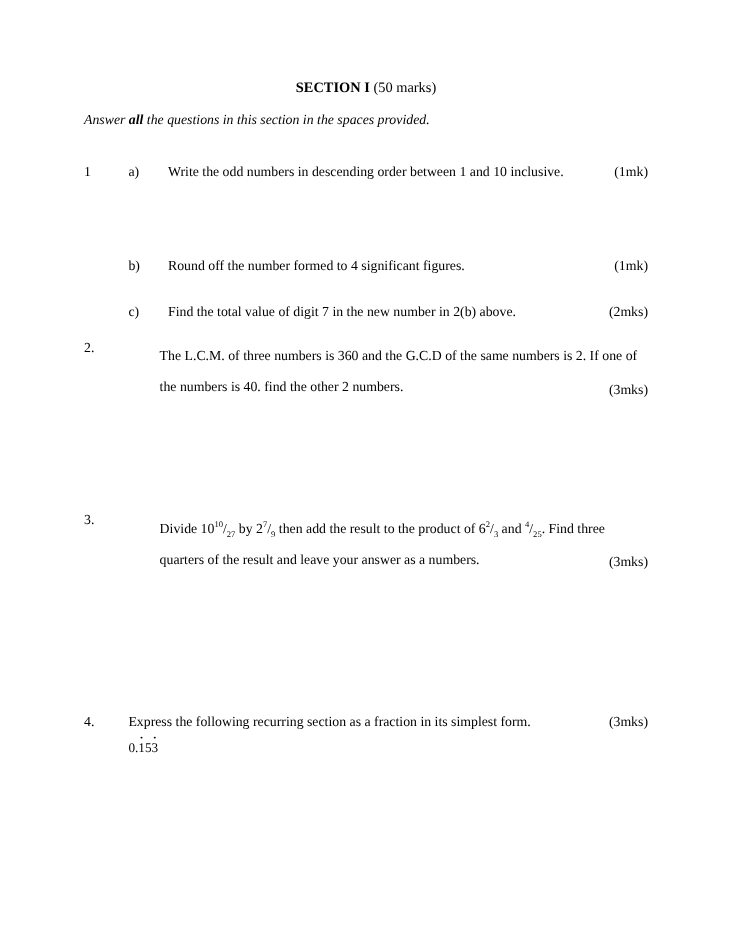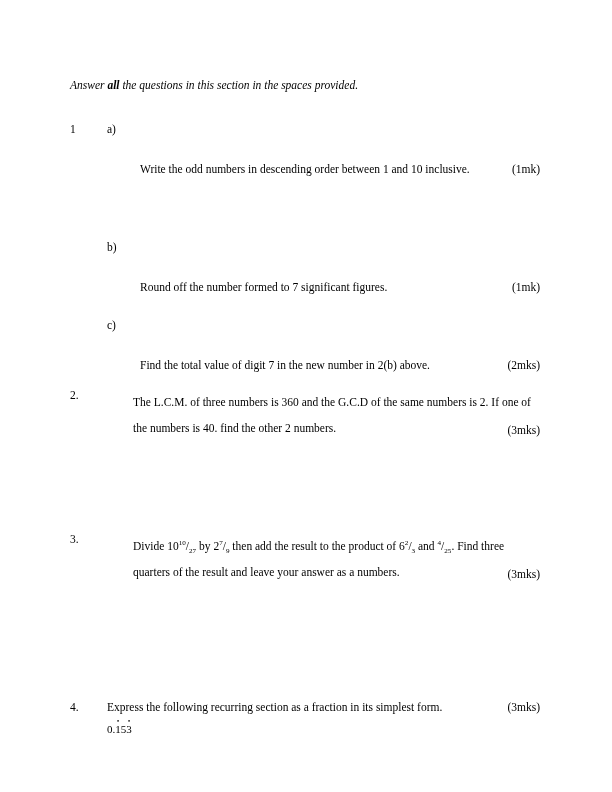--- a/index.html
+++ b/index.html
@@ -22,21 +22,21 @@
     font-style: italic;
     margin-top: 13px;
     font-size: 11.5px;
   }
   .instruction .b { font-weight: bold; font-style: italic; }
   .q { display: flex; position: relative; }
   .qnum { width: 37px; flex-shrink: 0; }
   .qbody { flex: 1; min-width: 0; }
   .part { display: flex; position: relative; }
   .plabel { width: 33px; flex-shrink: 0; }
-  .ptext { flex: 1; min-width: 0; margin-top: 40px; }
+  .ptext { flex: 1; min-width: 0; }
   .line { white-space: nowrap; }
   .spaced .line { line-height: 26px; margin-left: 26px; }
   .marks { position: absolute; right: 0; bottom: 0; white-space: nowrap; }
   .spaced .marks { bottom: 5px; }
   .q1 { margin-top: 32px; }
   .part-b { margin-top: 66px; }
   .part-c { margin-top: 26px; }
   .q2 { margin-top: 18px; }
   .q3 { margin-top: 92px; }
   .q4 { margin-top: 116px; }
@@ -55,38 +55,41 @@
     font-size: 0.55em;
     font-weight: bold;
   }
   sup, sub { font-size: 0.62em; line-height: 0; }
 </style>
 </head>
 <body>
 
 <div class="page">
 
+  <div class="section-title">
+    <span class="b">SECTION I</span><span> (50 marks)</span>
+  </div>
 
   <div class="instruction">
     <span>Answer </span><span class="b">all</span><span> the questions in this section in the spaces provided.</span>
   </div>
 
   <div class="q q1">
     <div class="qnum">1</div>
     <div class="qbody">
 
       <div class="part part-a">
         <div class="plabel">a)</div>
         <div class="ptext line">Write the odd numbers in descending order between 1 and 10 inclusive.</div>
         <span class="marks">(1mk)</span>
       </div>
 
       <div class="part part-b">
         <div class="plabel">b)</div>
-        <div class="ptext line">Round off  the number formed to 7 significant figures.</div>
+        <div class="ptext line">Round off  the number formed to 4 significant figures.</div>
         <span class="marks">(1mk)</span>
       </div>
 
       <div class="part part-c">
         <div class="plabel">c)</div>
         <div class="ptext line">Find the total value of digit 7 in the new number in 2(b) above.</div>
         <span class="marks">(2mks)</span>
       </div>
 
     </div>

